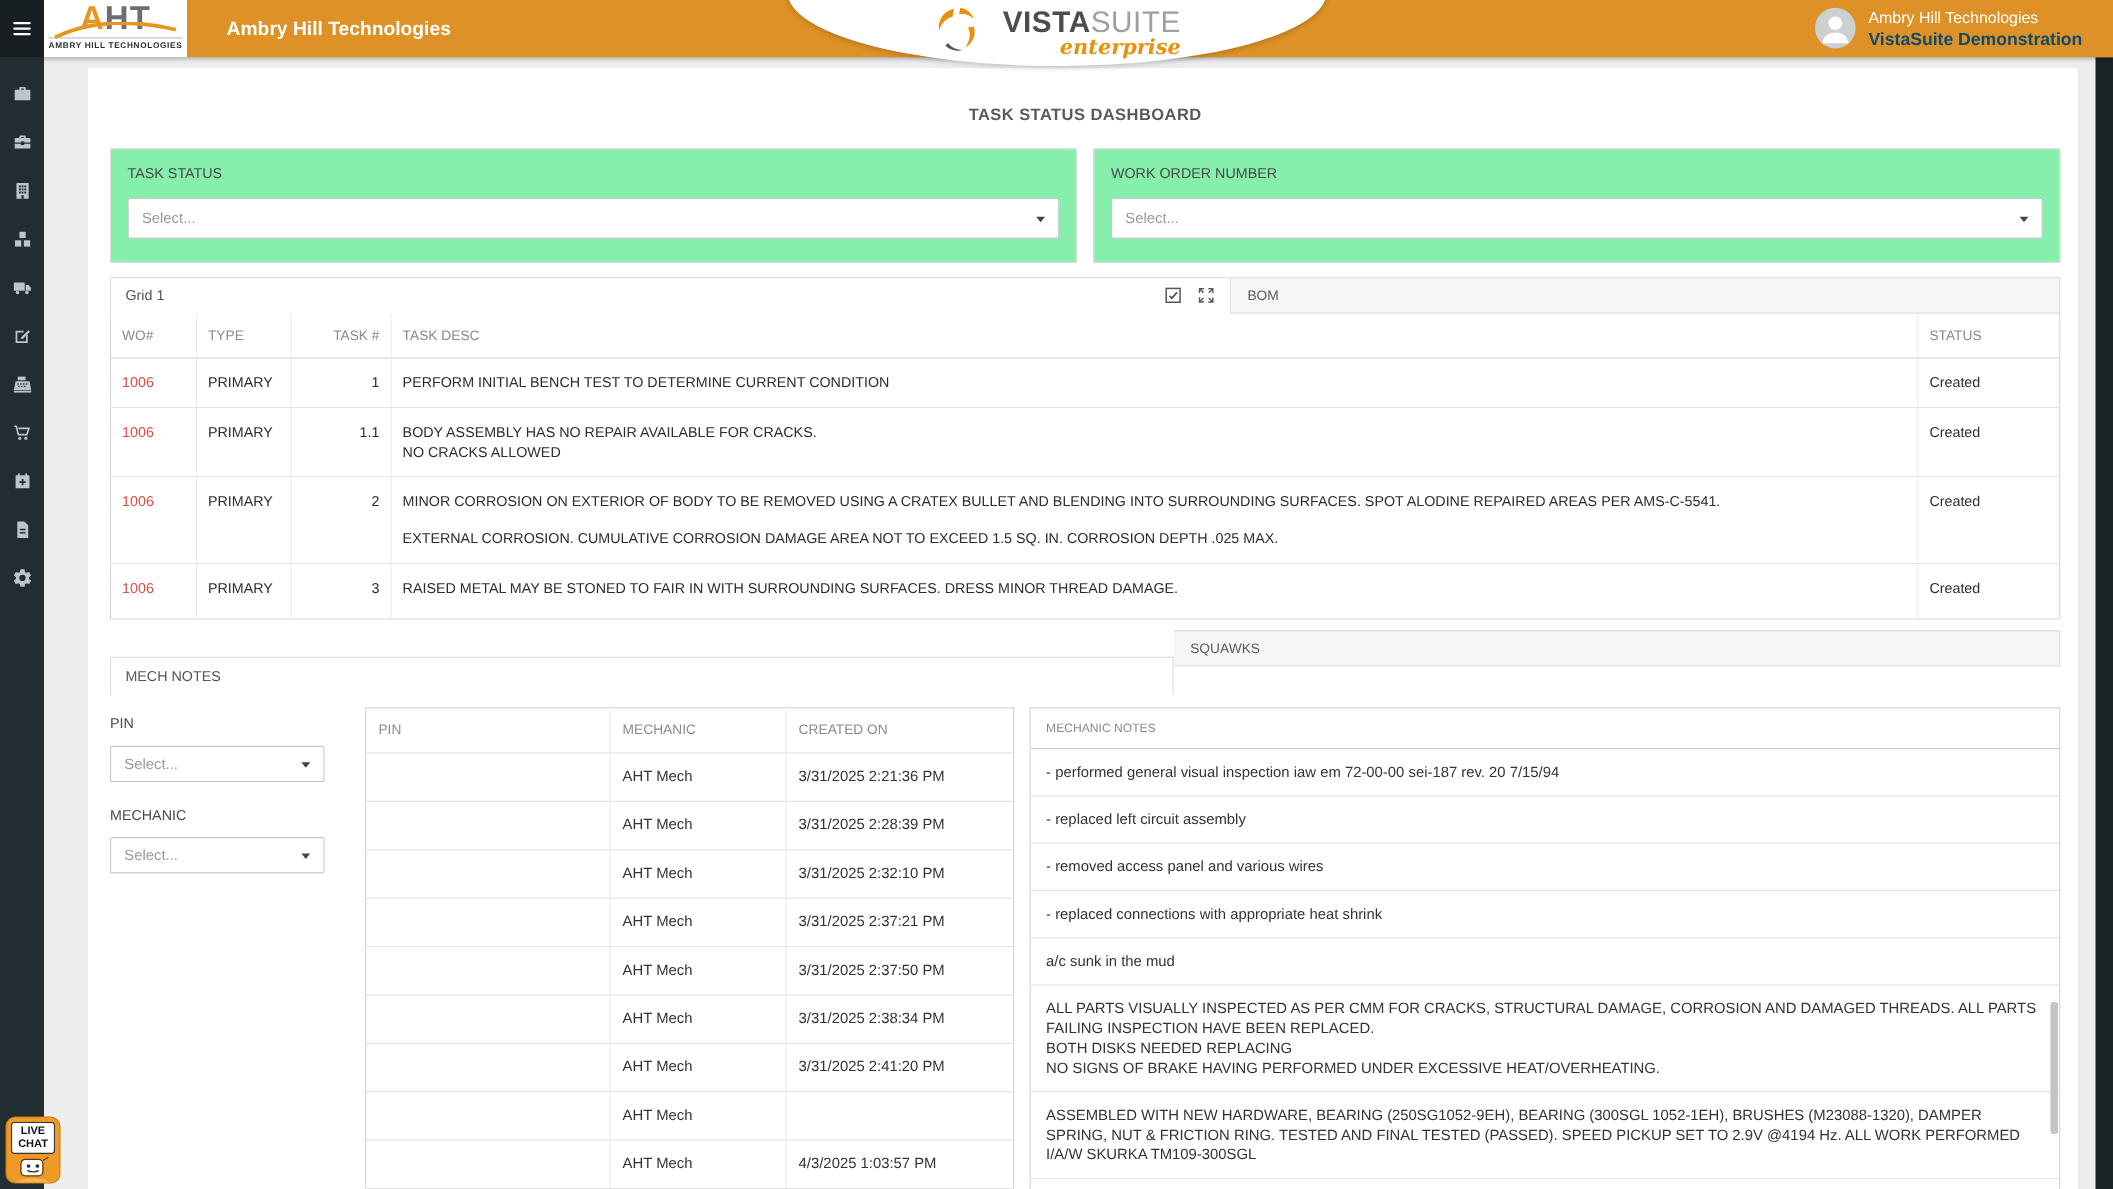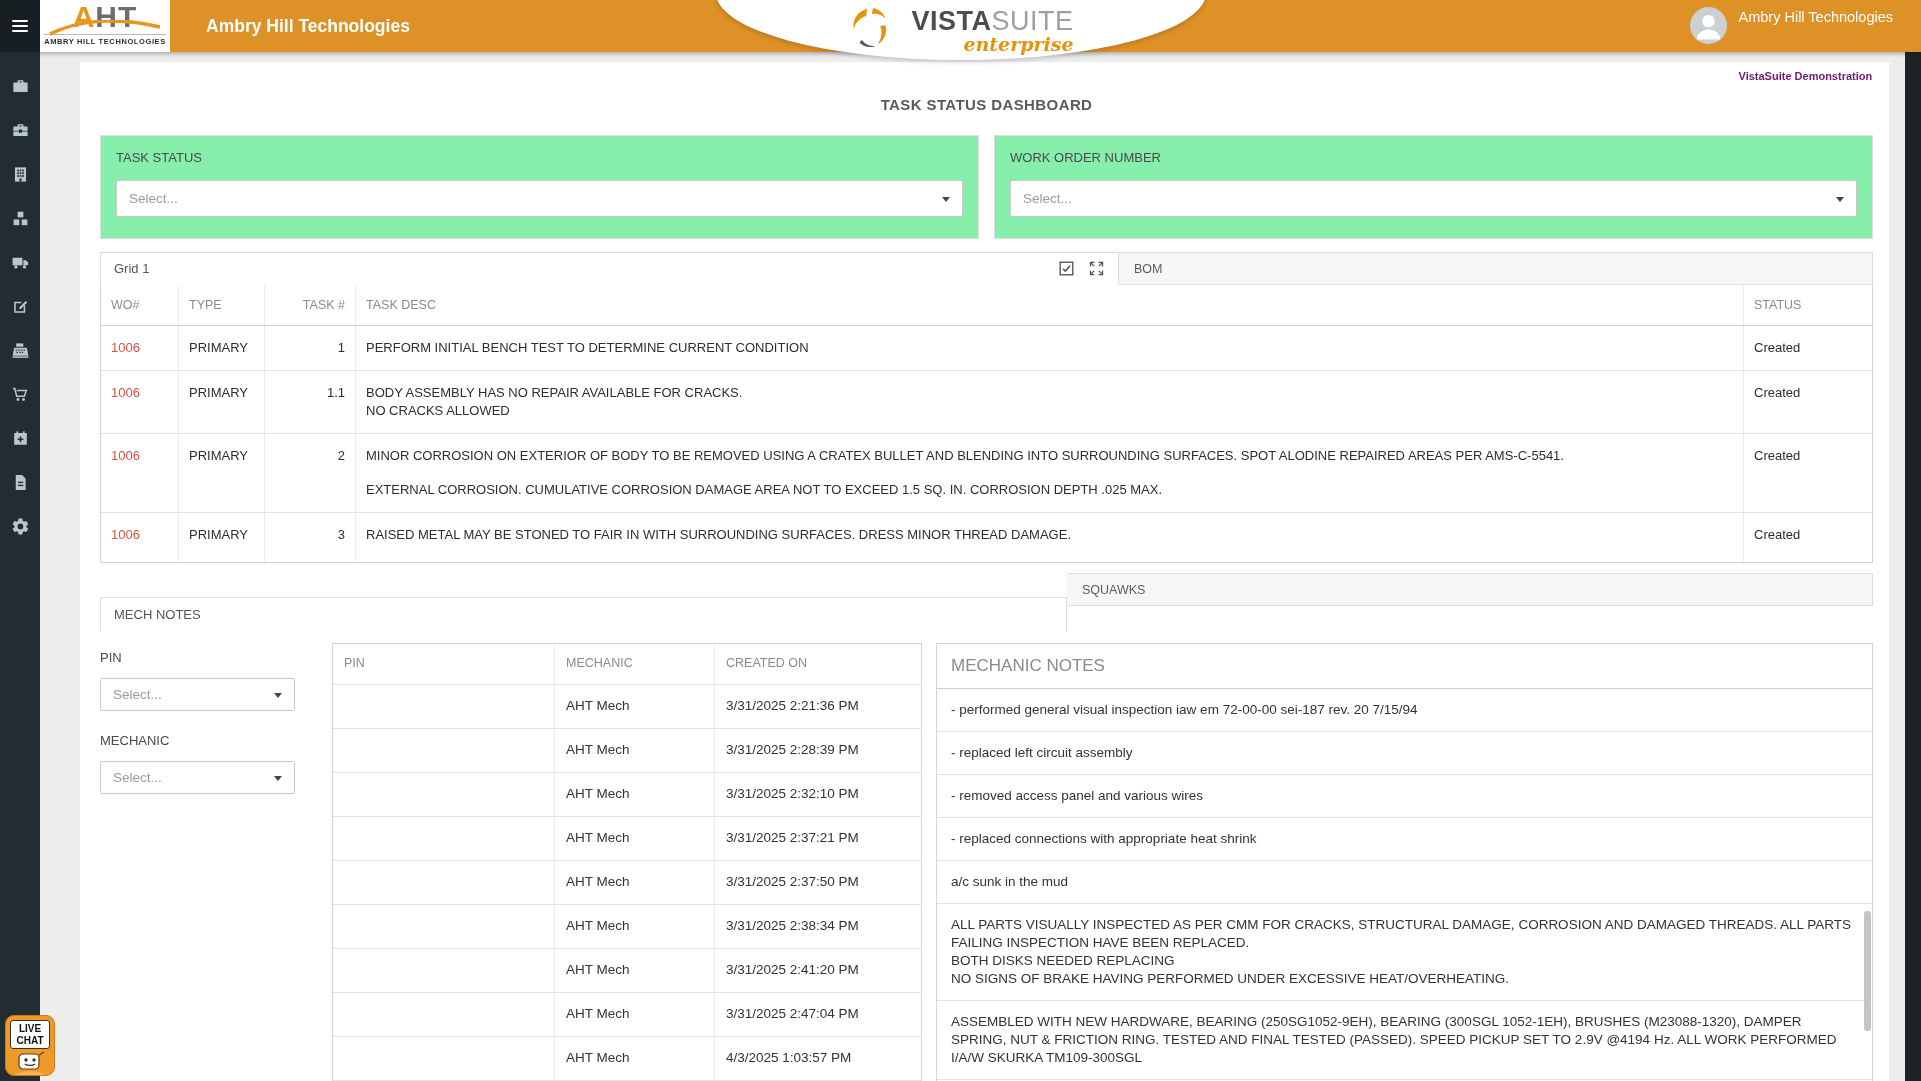--- a/index.html
+++ b/index.html
@@ -18,21 +18,21 @@
   .vs-logo { position:absolute; left:0; right:0; bottom:5px; display:flex; align-items:center; justify-content:center; gap:18px; }
   .vs-text { display:flex; flex-direction:column; }
   .vs-row { font-size:27px; letter-spacing:.5px; line-height:26px; }
   .vs-bold { color:#4d4d4f; font-weight:bold; }
   .vs-light { color:#9d9fa2; }
   .vs-edition { align-self:flex-end; color:#e8920c; font-family:"DejaVu Serif", serif; font-style:italic; font-weight:bold; font-size:19px; line-height:18px; margin-top:1px; }
   .user-box { position:absolute; right:28px; top:7px; display:flex; gap:12px; z-index:6; }
   .avatar { width:37px; height:37px; border-radius:50%; background:#ccd0d2; display:flex; align-items:flex-end; justify-content:center; overflow:hidden; }
   .user-text { display:flex; flex-direction:column; gap:3px; padding-top:2px; }
   .user-org { color:#fff; font-size:14.5px; }
-  .user-acct { color:#701a75; font-size:11px; font-weight:bold;margin-top:42px; }
+  .user-acct { color:#0c4a6e; font-size:16px; font-weight:bold; }
 
   
   .sidebar { position:absolute; left:0; top:0; bottom:0; width:40px; background:#222d32; z-index:7; }
   .sidebar-top { height:52px; background:#171f23; display:flex; flex-direction:column; align-items:center; justify-content:center; gap:3px; cursor:pointer; }
   .hb-bar { width:16px; height:2px; background:#fff; border-radius:1px; }
   .sb-icons { display:flex; flex-direction:column; align-items:center; padding-top:27px; gap:26px; }
   .sb-item { width:40px; height:18px; display:flex; align-items:center; justify-content:center; cursor:pointer; }
   .sb-item svg { width:19px; height:19px; color:#b9c6cc; fill:currentColor; }
 
   
@@ -81,21 +81,21 @@
   .nfilters .select { width:195px; }
 
   .log-table { width:590px; height:470px; border:1px solid #d4d4d4; overflow:hidden; background:#fff; }
   .l-row { display:flex; border-bottom:1px solid #e2e2e2; height:44px; }
   .l-row.head { height:41px; }
   .l-cell { padding:13px 11px; font-size:13.5px; color:#333; border-right:1px solid #ececec; overflow:hidden; }
   .l-row.head .l-cell { color:#8b8b8b; font-size:12.5px; padding:12px 11px; }
   .l-pin { width:222px; } .l-mech { width:160px; } .l-created { flex:1; border-right:none; }
 
   .notes-table { flex:1; height:470px; border:1px solid #d4d4d4; overflow:hidden; background:#fff; position:relative; }
-  .n-head { padding:12px 14px; font-size:17px; color:#8b8b8b; border-bottom:1px solid #ccc; }
+  .n-head { padding:12px 14px; font-size:11px; color:#8b8b8b; border-bottom:1px solid #ccc; }
   .n-row { padding:12px 14px; font-size:13.5px; color:#333; line-height:18px; border-bottom:1px solid #e2e2e2; }
   .notes-scrollbar { position:absolute; right:1px; top:42px; bottom:1px; width:7px; }
   .notes-thumb { position:absolute; right:0; top:225px; width:7px; height:120px; background:#c4c4c4; border-radius:3px; }
 
   
   .livechat { position:absolute; left:5px; bottom:5px; width:50px; height:61px; background:#ef9a28; border:1px solid #c97d14; border-radius:9px; z-index:20; cursor:pointer; padding:4px; }
   .lc-label { background:#fff; border:1px solid #333; border-radius:3px; text-align:center; font-size:10px; font-weight:bold; color:#111; line-height:11.5px; padding:2px 0; }
   .lc-bot { display:flex; justify-content:center; margin-top:2px; }
 </style>
 </head>
@@ -408,21 +408,20 @@
               <div class="l-cell l-created">3/31/2025 2:38:34 PM</div>
             </div>
             <div class="l-row">
               <div class="l-cell l-pin"></div>
               <div class="l-cell l-mech">AHT Mech</div>
               <div class="l-cell l-created">3/31/2025 2:41:20 PM</div>
             </div>
             <div class="l-row">
               <div class="l-cell l-pin"></div>
               <div class="l-cell l-mech">AHT Mech</div>
-              <div class="l-cell l-created">3/31/2025 2:47:04 PM</div>
             </div>
             <div class="l-row">
               <div class="l-cell l-pin"></div>
               <div class="l-cell l-mech">AHT Mech</div>
               <div class="l-cell l-created">4/3/2025 1:03:57 PM</div>
             </div>
             <div class="l-row">
               <div class="l-cell l-pin"></div>
               <div class="l-cell l-mech">AHT Mech</div>
               <div class="l-cell l-created">4/4/2025 12:34:35 PM</div>

